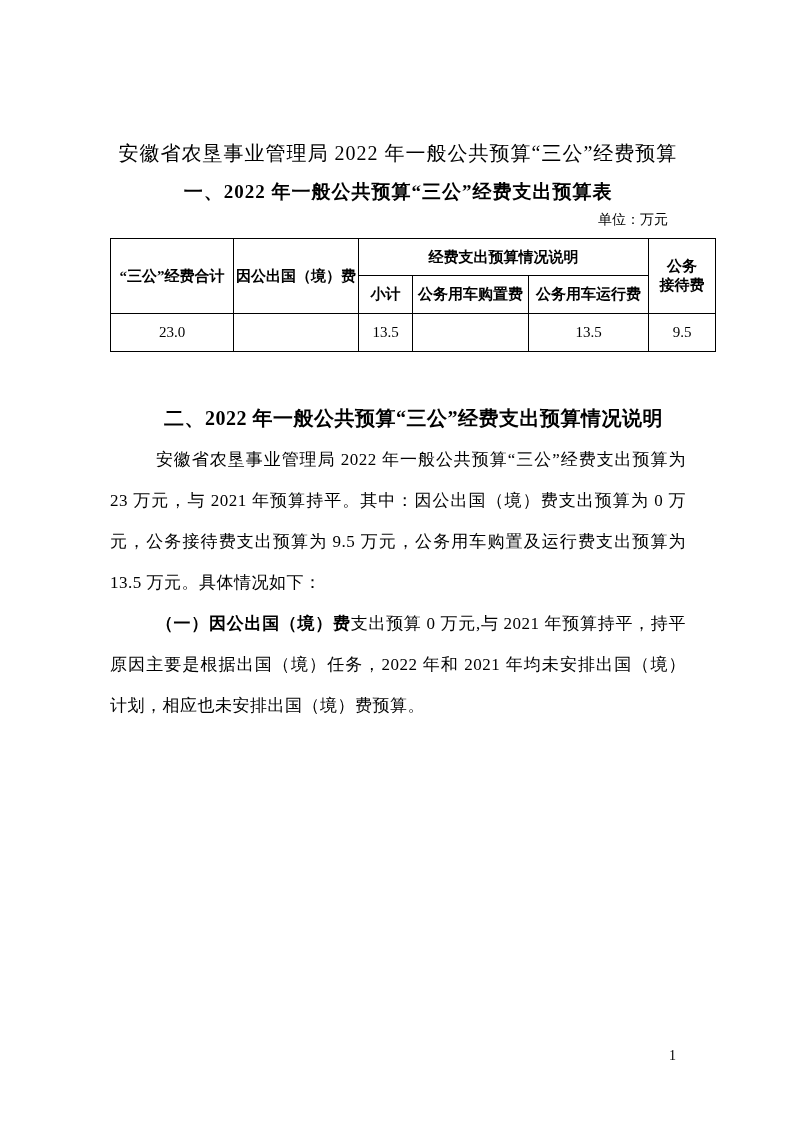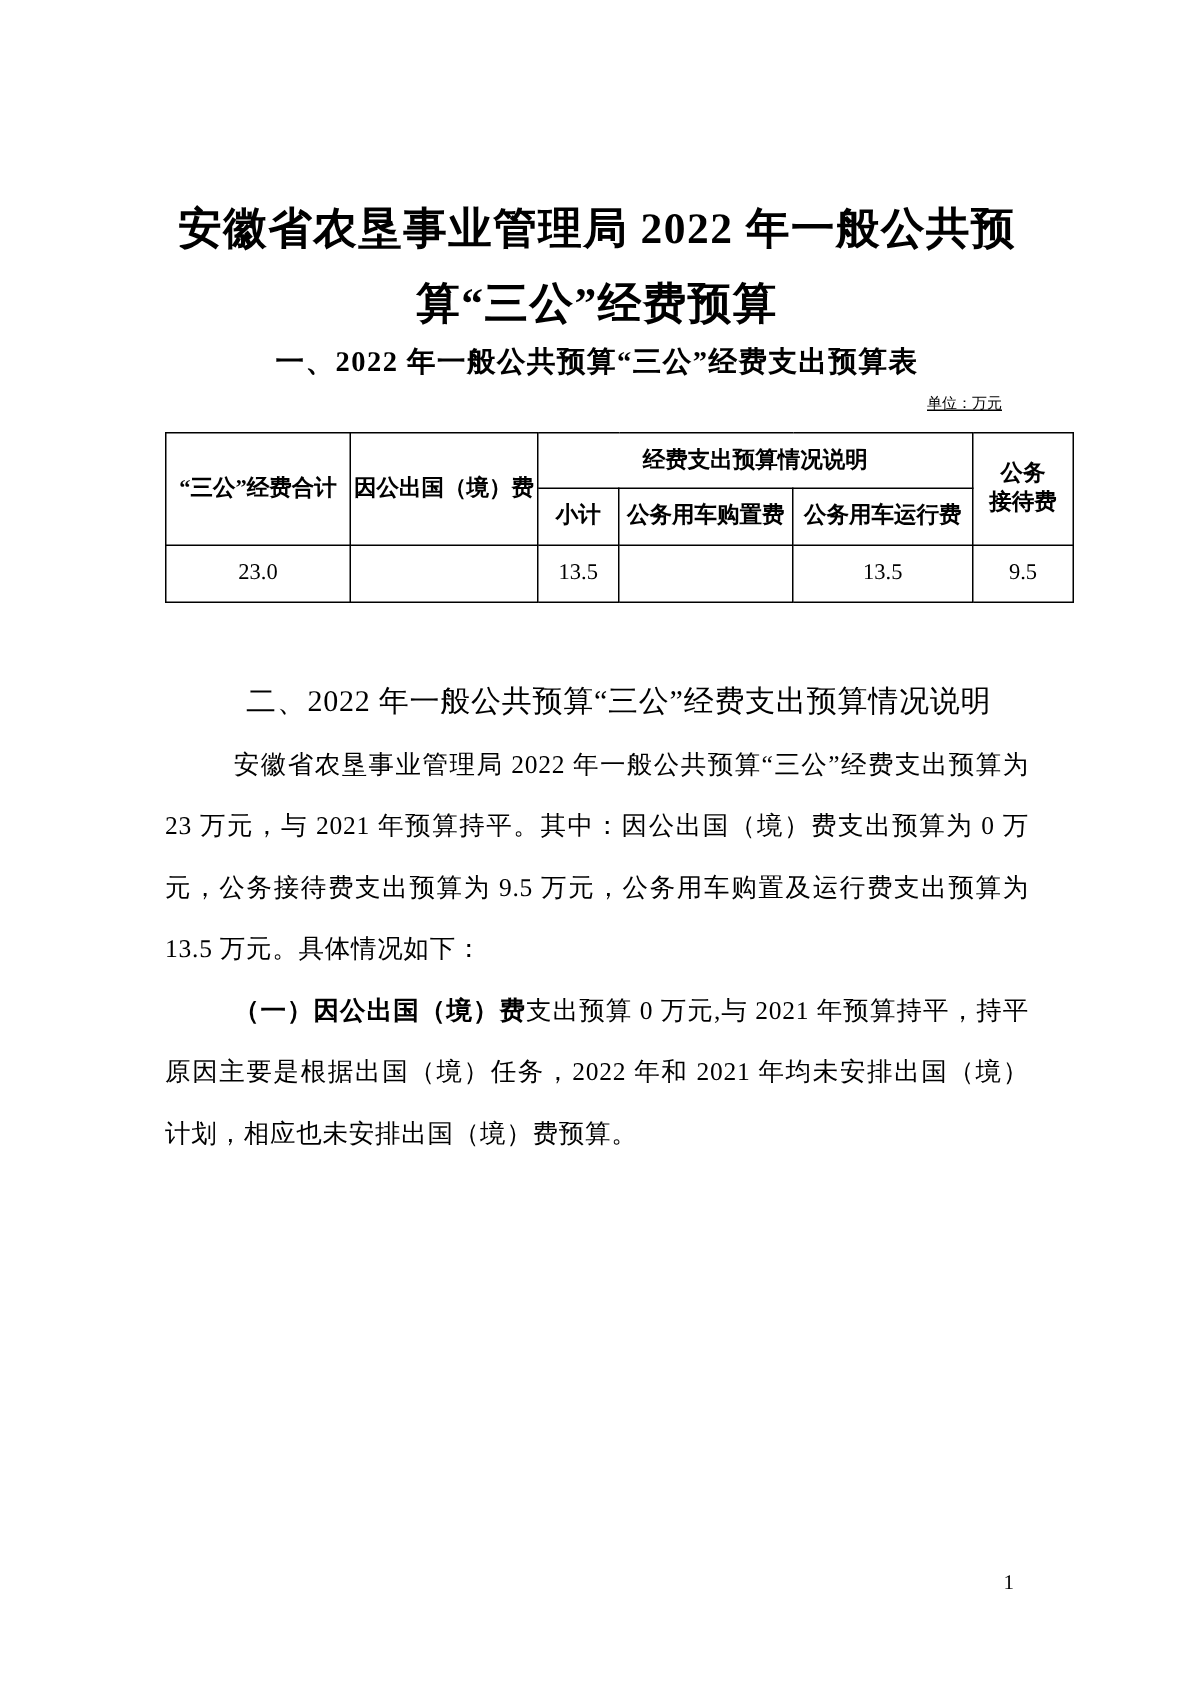--- a/index.html
+++ b/index.html
@@ -15,40 +15,39 @@
     background: #ffffff;
     color: #000000;
     font-family: "Liberation Serif", "DejaVu Serif", serif;
     box-sizing: border-box;
     padding: 128px 108px 0 110px;
     overflow: hidden;
   }
   .doc-title {
     max-width: 586px;
     margin: 0 auto;
-    font-size: 29px;
-    font-weight: bold;
+    font-size: 20px;
+    font-weight: normal;
     line-height: 50px;
     text-align: center;
     letter-spacing: 1px;
   }
   .section1-heading {
     font-size: 19px;
     font-weight: bold;
     line-height: 28px;
     text-align: center;
     letter-spacing: 1px;
   }
   .unit-label {
     margin-top: 4px;
-    font-size: 10px;
+    font-size: 14px;
     line-height: 20px;
     text-align: right;
     padding-right: 18px;
-    text-decoration: underline;
   }
   table.budget-table {
     margin-top: 8px;
     border-collapse: collapse;
     table-layout: fixed;
     width: 605px;
   }
   table.budget-table th,
   table.budget-table td {
     border: 1px solid #000000;
@@ -66,21 +65,21 @@
     font-size: 15px;
     font-weight: normal;
   }
   tr.group-header-row { height: 37px; }
   tr.sub-header-row   { height: 38px; }
   tr.data-row         { height: 38px; }
   th.reception-header { white-space: pre-line; }
   .section2-heading {
     margin-top: 46px;
     font-size: 20px;
-    font-weight: normal;
+    font-weight: bold;
     line-height: 41px;
     text-indent: 2.7em;
     text-align: justify;
     letter-spacing: 0.5px;
   }
   p.body-para {
     margin: 0;
     font-size: 17px;
     line-height: 41px;
     text-indent: 2.7em;

